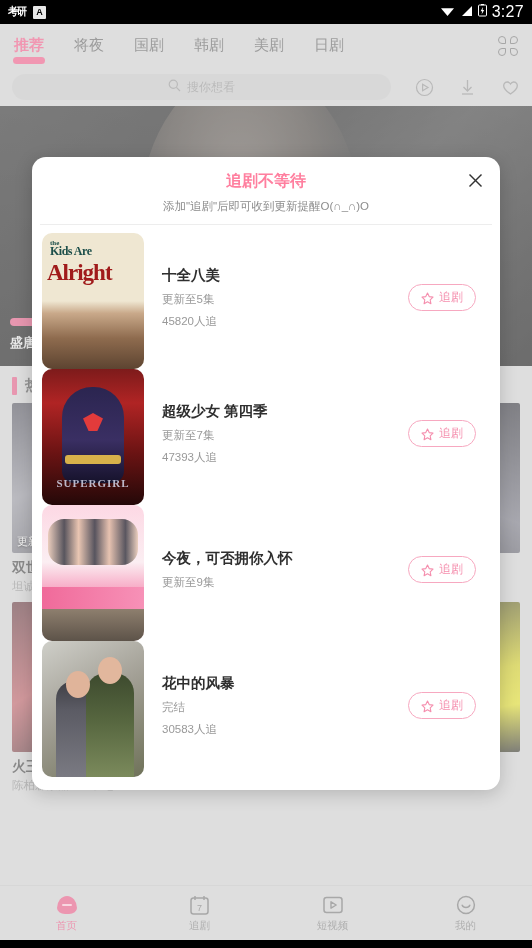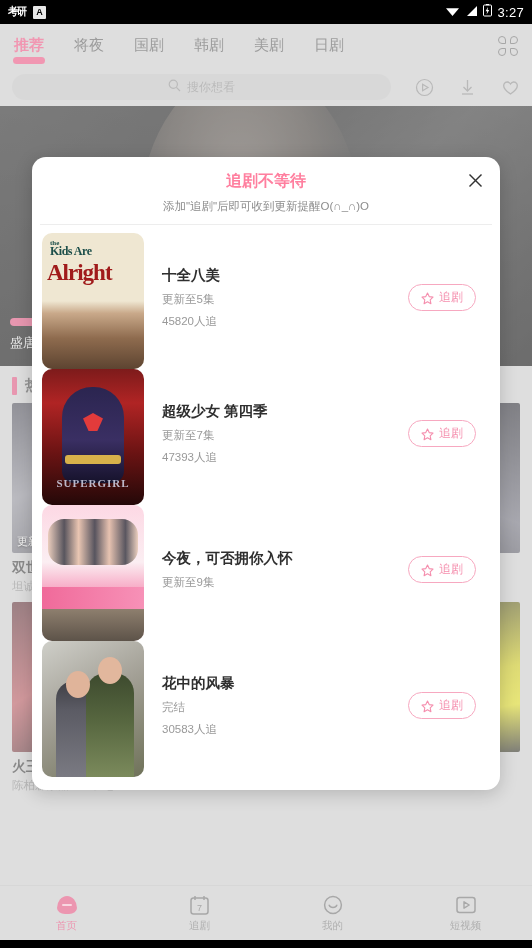--- a/index.html
+++ b/index.html
@@ -15,21 +15,21 @@
     background:#000;color:#fff;display:flex;align-items:center;
     padding:0 8px;box-sizing:border-box;font-size:12px;z-index:60;
   }
   .sb-left{display:flex;align-items:center;gap:7px;}
   .sb-right{margin-left:auto;display:flex;align-items:center;gap:5px;}
   .sb-appicon{font-size:10px;font-weight:bold;letter-spacing:-1px;
     transform:scaleY(1.1);display:inline-block;}
   .sb-badge{display:inline-block;width:13px;height:13px;background:#e8e8e8;
     color:#000;font-size:9px;font-weight:bold;text-align:center;
     line-height:13px;border-radius:1px;}
-  .sb-time{font-size:13px;font-weight:500;letter-spacing:.3px;}
+  .sb-time{font-size:16px;font-weight:500;letter-spacing:.3px;}
 
   
   .appbg{position:absolute;top:24px;left:0;width:532px;height:924px;
     background:#c8c8c8;overflow:hidden;}
 
   
   .tabbar{height:44px;display:flex;align-items:center;padding:0 14px;
     box-sizing:border-box;position:relative;}
   .tab{font-size:15px;color:#5a5a5a;margin-right:30px;position:relative;
     padding-bottom:2px;white-space:nowrap;font-family:Liberation Mono, monospace;}
@@ -56,21 +56,21 @@
 
   
   .hero{height:260px;position:relative;overflow:hidden;
     background:linear-gradient(135deg,#2a2a2a 0%,#1a1a1a 35%,#3a3a3a 60%,#141414 100%);}
   .hero::before{content:"";position:absolute;left:140px;top:-40px;width:220px;
     height:300px;border-radius:50%;
     background:radial-gradient(ellipse at 45% 40%,#7a7068 0%,#4a433d 45%,rgba(20,20,20,0) 72%);}
   .hero::after{content:"";position:absolute;left:0;top:0;right:0;bottom:0;
     background:linear-gradient(180deg,rgba(0,0,0,.15),rgba(0,0,0,.45));}
   .hero-label{position:absolute;left:10px;bottom:14px;z-index:3;color:#ddd;
-    font-size:13px;}
+    font-size:13px;font-weight:bold;}
   .hero-dot{position:absolute;left:10px;bottom:40px;width:26px;height:8px;
     border-radius:4px;background:#d9527c;z-index:3;}
 
   
   .sect{display:flex;align-items:center;gap:8px;padding:10px 12px 8px;}
   .sect-bar{width:5px;height:18px;background:#d9527c;border-radius:1px;}
   .sect-title{font-size:15px;font-weight:bold;color:#4a4a4a;}
 
   
   .pgrid{display:flex;gap:6px;padding:0 12px;}
@@ -429,30 +429,30 @@
         <rect x="1" y="3" width="17" height="16" rx="2.5" fill="none" stroke="#6e6e6e" stroke-width="1.5"></rect>
         <line x1="5" y1="1" x2="5" y2="5" stroke="#6e6e6e" stroke-width="1.5"></line>
         <line x1="14" y1="1" x2="14" y2="5" stroke="#6e6e6e" stroke-width="1.5"></line>
         <text x="9.5" y="15.5" font-size="9" fill="#6e6e6e" text-anchor="middle" font-family="Liberation Sans, sans-serif">7</text>
       </svg>
     </div>
     <div class="navlabel">追剧</div>
   </div>
   <div class="navitem">
     <div class="navicon">
+      <svg width="20" height="18" viewBox="0 0 20 18">
+        <rect x="1" y="1.5" width="18" height="15" rx="2.5" fill="none" stroke="#6e6e6e" stroke-width="1.5"></rect>
+        <path d="M8 5.8 L13.2 9 L8 12.2 Z" fill="none" stroke="#6e6e6e" stroke-width="1.4" stroke-linejoin="round"></path>
+      </svg>
+    </div>
+    <div class="navlabel">短视频</div>
+  </div>
+  <div class="navitem">
+    <div class="navicon">
       <svg width="20" height="20" viewBox="0 0 20 20">
         <circle cx="10" cy="10" r="8.4" fill="none" stroke="#6e6e6e" stroke-width="1.5"></circle>
         <path d="M6.2 10.2 C7.4 13.2 12.6 13.2 13.8 10.2" fill="none" stroke="#6e6e6e" stroke-width="1.5" stroke-linecap="round"></path>
       </svg>
     </div>
     <div class="navlabel">我的</div>
   </div>
-  <div class="navitem">
-    <div class="navicon">
-      <svg width="20" height="18" viewBox="0 0 20 18">
-        <rect x="1" y="1.5" width="18" height="15" rx="2.5" fill="none" stroke="#6e6e6e" stroke-width="1.5"></rect>
-        <path d="M8 5.8 L13.2 9 L8 12.2 Z" fill="none" stroke="#6e6e6e" stroke-width="1.4" stroke-linejoin="round"></path>
-      </svg>
-    </div>
-    <div class="navlabel">短视频</div>
-  </div>
 </div>
 <div class="navbarbottom"></div>
 
 </body></html>

